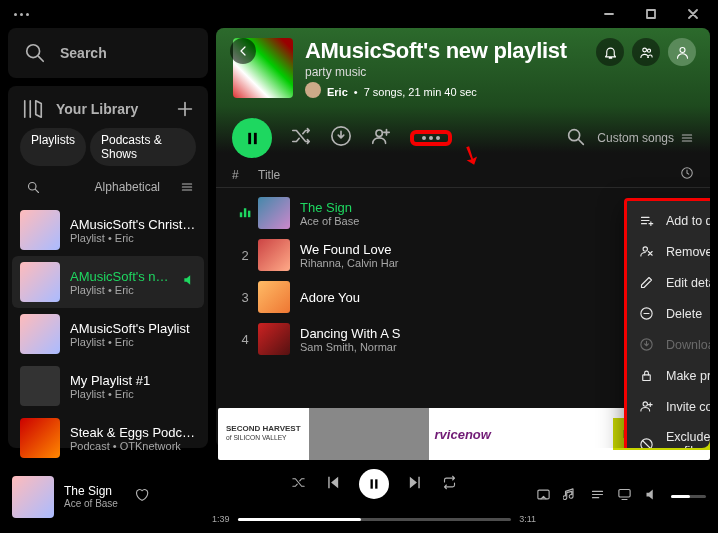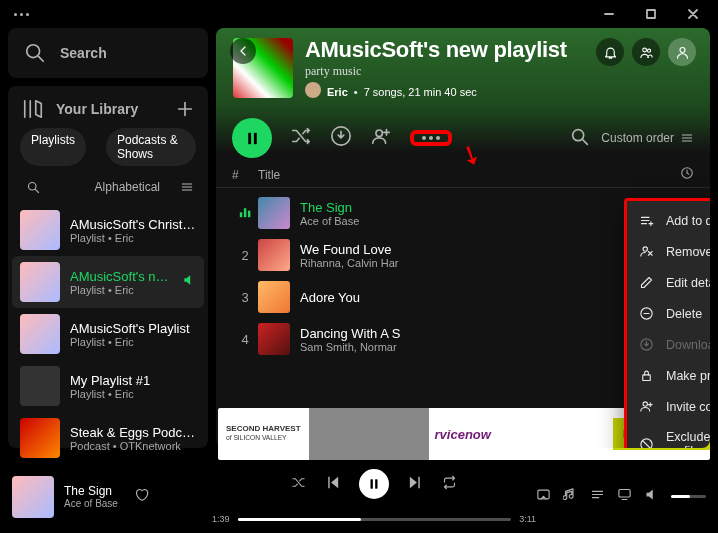--- a/index.html
+++ b/index.html
@@ -12,21 +12,21 @@
   .win-btn svg { width: 10px; height: 10px; }
   .shell { display: flex; height: 420px; gap: 8px; padding: 0 8px; }
   
   .sidebar { width: 200px; display: flex; flex-direction: column; gap: 8px; }
   .panel { background: #121212; border-radius: 8px; padding: 6px 6px; }
   .nav-row { display: flex; align-items: center; gap: 14px; padding: 8px 10px; color: #b3b3b3; font-weight: 700; font-size: 14px; cursor: pointer; }
   .nav-row.active { color: #fff; }
   .ico { width: 22px; height: 22px; display:flex;align-items:center;justify-content:center; flex-shrink:0;}
   .lib-head { display:flex; align-items:center; justify-content:space-between; padding:8px 8px 4px 10px; color:#b3b3b3;}
   .lib-head .lbl { display:flex;gap:12px;align-items:center; font-weight:700; font-size:14px;}
-  .chips { display:flex; gap:20px; padding:4px 8px 8px 8px; }
+  .chips { display:flex; gap:4px; padding:4px 8px 8px 8px; }
   .chip { background:#232323; padding:5px 11px; border-radius:20px; font-size:12px; color:#fff; font-weight:500; cursor:pointer;}
   .lib-tools { display:flex; justify-content:space-between; align-items:center; padding: 2px 10px 6px 10px; color:#b3b3b3; font-size:12px;}
   .lib-tools .sort { display:flex; align-items:center; gap:20px;}
   .lib-list { display:flex; flex-direction:column; }
   .lib-item { display:flex; align-items:center; gap:10px; padding:6px 8px; border-radius:6px; cursor:pointer;}
   .lib-item.selected { background:#232323; }
   .art { width:40px; height:40px; border-radius:4px; flex-shrink:0; background:linear-gradient(135deg,#fbb,#abf); }
   .art.podcast { border-radius:4px; background:linear-gradient(135deg,#c00,#f80);}
   .lib-txt { min-width:0; }
   .lib-title { font-size:13px; white-space:nowrap; overflow:hidden; text-overflow:ellipsis; color:#fff;}
@@ -37,21 +37,21 @@
   .lib-scroll { overflow-y:auto; max-height: 100%; }
   
   .main { flex:1; background:#121212; border-radius:8px; position:relative; overflow:hidden; }
   .hero { height:78px; background:linear-gradient(#2c6a2c,#1e4a1e); display:flex; align-items:flex-end; padding:0 16px 8px 17px; position:relative; }
   .back { position:absolute; top:10px; left:14px; width:26px;height:26px;border-radius:50%;background:rgba(0,0,0,.55);display:flex;align-items:center;justify-content:center;color:#fff;cursor:pointer;}
   .hero-actions { position:absolute; top:10px; right:14px; display:flex; gap:8px; align-items:center;}
   .circ { width:28px;height:28px;border-radius:50%;background:rgba(0,0,0,.45);display:flex;align-items:center;justify-content:center;color:#fff;cursor:pointer;}
   .hero-art { width:60px;height:60px;border-radius:4px;background:
     linear-gradient(45deg,#d33,#fff 30%,#0c0 60%,#900 90%); margin-right:12px;}
   .hero-txt h1 { font-size:22px; font-weight:800; letter-spacing:-.3px;}
-  .hero-txt .desc { font-size:12px; color:#dcdcdc;margin-top:1px;font-family:Liberation Serif, serif;}
+  .hero-txt .desc { font-size:12px; color:#dcdcdc;margin-top:1px;}
   .hero-meta { display:flex; align-items:flex-end; gap:6px; font-size:11px; margin-top:3px;}
   .avatar { width:16px;height:16px;border-radius:50%;background:#ca8;}
   .gradient2 { background:linear-gradient(rgba(30,74,30,1),#121212 90%); padding:12px 16px 0 16px;}
   .toolbar { display:flex; align-items:center; gap:18px; }
   .playbtn { width:40px;height:40px;border-radius:50%;background:#1ed760;display:flex;align-items:center;justify-content:center;cursor:pointer;}
   .playbtn svg{width:17px;height:17px;}
   .tbtn { color:#b3b3b3; cursor:pointer;}
   .tbtn svg{width:22px;height:22px;}
   .morebtn-wrap { position:relative; }
   .more-red { border:4px solid #f40000; border-radius:6px; padding:2px 8px; }
@@ -291,21 +291,21 @@
               </div>
           </div>
           <div class="arrow-red">➘</div>
         </div>
         <div class="toolbar-right">
           <span class="tbtn"><svg viewBox="0 0 24 24" width="16" height="16">
                 <circle cx="10" cy="10" r="6"></circle>
                 <path d="M20 20l-5-5"></path>
               </svg></span>
           <div style="display:flex;align-items:center;gap:6px;">
-            <span>Custom order</span>
+            <span>Custom songs</span>
             <svg viewBox="0 0 24 24" width="14" height="14">
                 <path d="M4 7h16M4 12h16M4 17h16"></path>
               </svg>
           </div>
         </div>
       </div>
     </div>
     <div class="thead">
       <div class="col-n">#</div>
       <div class="col-t">Title</div>

